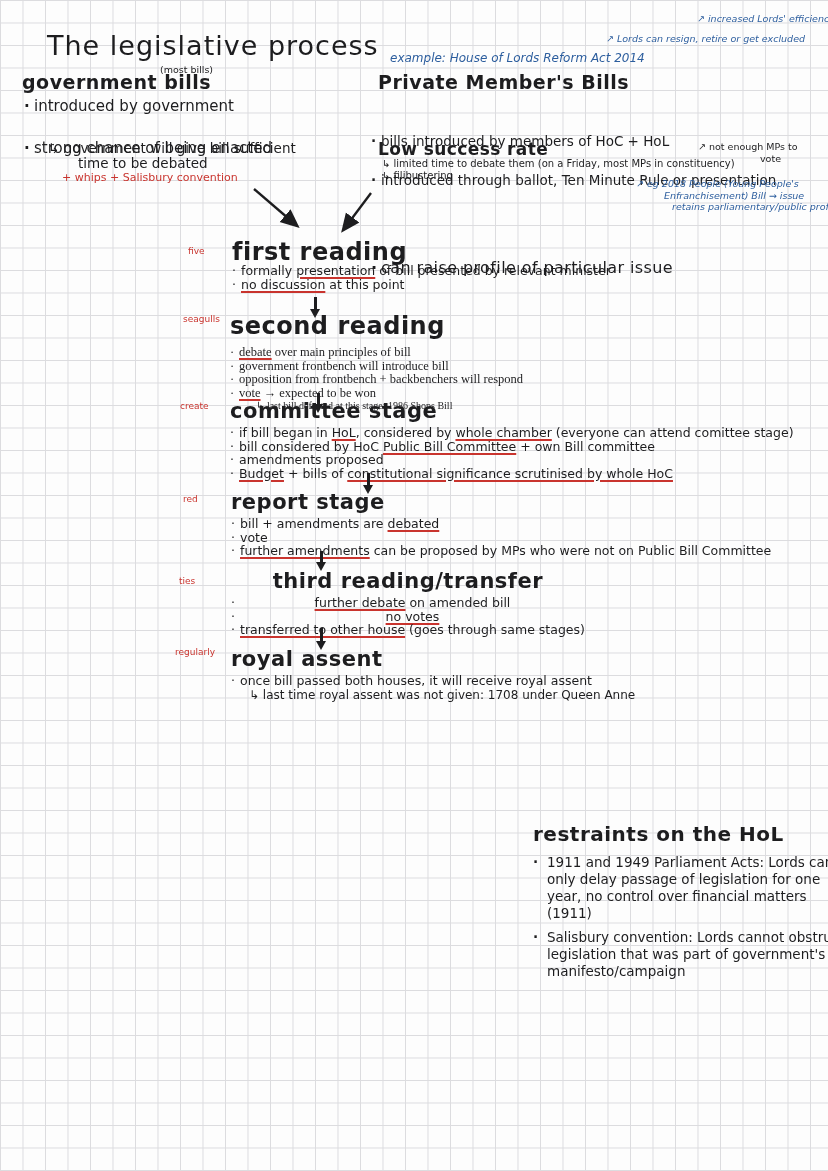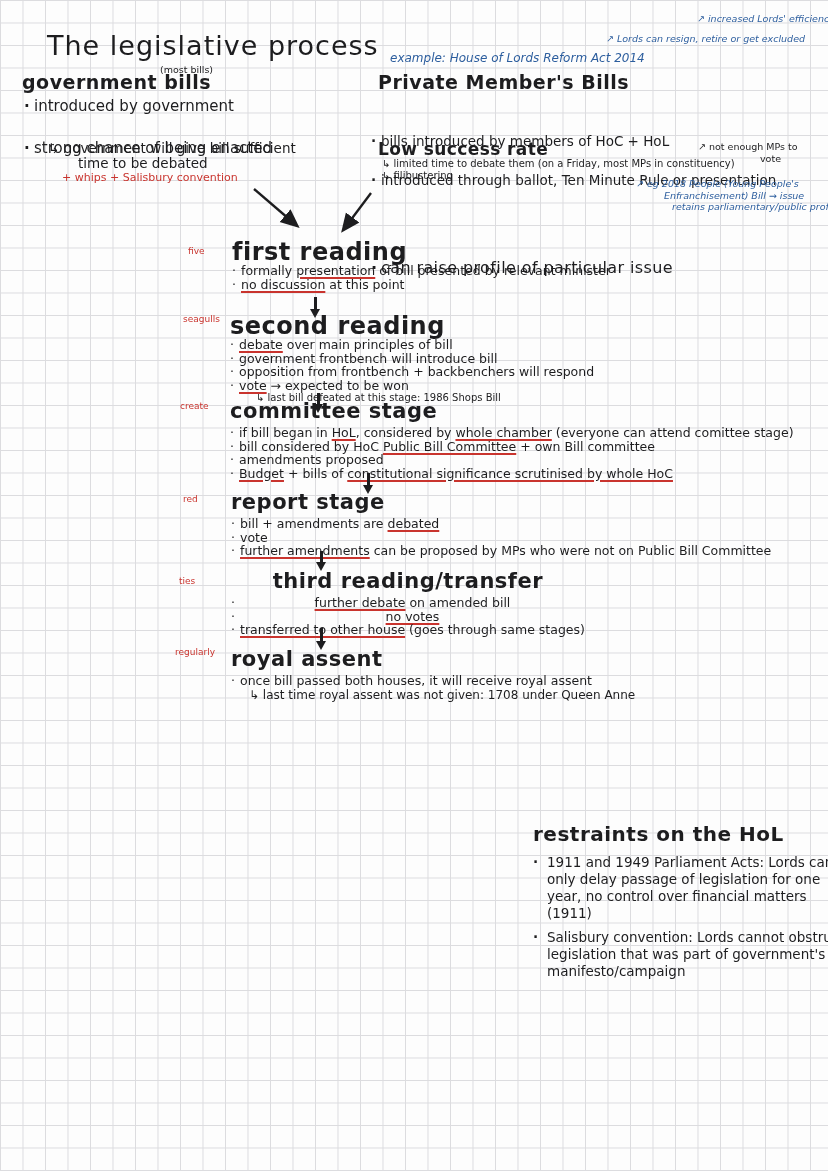--- a/index.html
+++ b/index.html
@@ -94,21 +94,21 @@
     <div style="">
       <div class="line"><span>formally </span><span class="u">presentation</span><span> of bill presented by relevant minister</span></div>
       <div class="line"><span class="u">no discussion</span><span> at this point</span></div>
     </div>
   </div>
   <div class="arrow-v" style="left:314px;top:297px;height:13px;"></div>
 
   <div class="abs stage" style="left:230px;top:314px;">
     <div class="mnem" style="left:-47px;top:0px;">seagulls</div>
     <div class="stage-h big">second reading</div>
-    <div style="margin-top:0;">
+    <div style="margin-top:8px;font-family:Liberation Serif, serif;">
       <div class="line"><span class="u">debate</span><span> over main principles of bill</span></div>
       <div class="line"><span>government frontbench will introduce bill</span></div>
       <div class="line"><span>opposition from frontbench + backbenchers will respond</span></div>
       <div class="line"><span class="u">vote</span><span> → expected to be won</span></div>
       <div class="sub">↳ last bill defeated at this stage: 1986 Shops Bill</div>
     </div>
   </div>
   <div class="arrow-v" style="left:317px;top:393px;height:12px;"></div>
 
   <div class="abs stage" style="left:230px;top:401px;">

